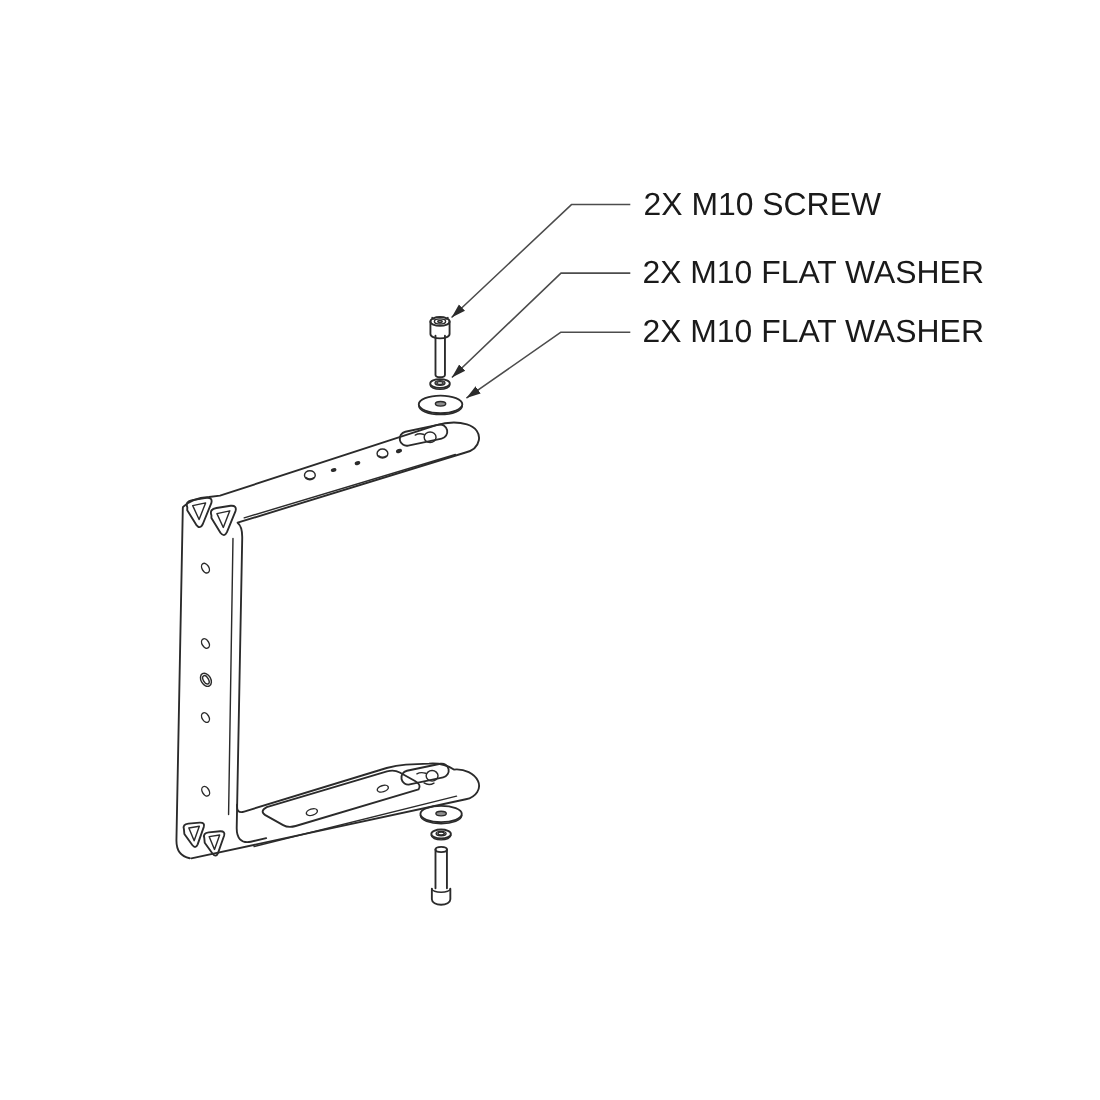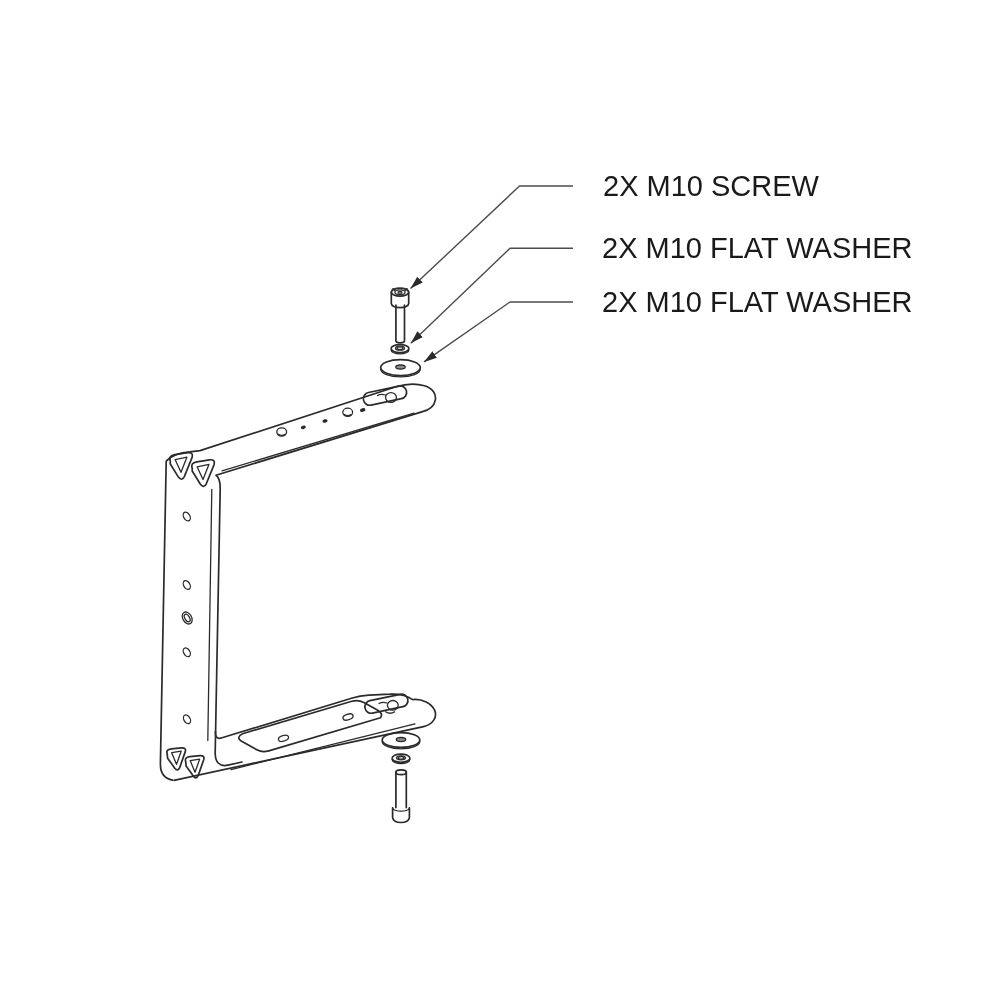--- a/index.html
+++ b/index.html
@@ -20,21 +20,20 @@
   .thin{stroke-width:1.3;}
   .fill-dot{fill:var(--line);stroke:none;}
   .hole-fill{fill:#8d8d8d;stroke:var(--line);stroke-width:1.3;}
   .leader-line{stroke:var(--leader);fill:none;stroke-width:1.4;stroke-linejoin:round;}
   .arrowhead{fill:var(--line);}
   .callout-label{
     position:absolute;
     font-size:29px;line-height:30px;
     color:var(--text);
     white-space:nowrap;
-    margin-left:18px;
   }
   #lbl1{left:585px;top:171px;}
   #lbl2{left:584px;top:233px;}
   #lbl3{left:584px;top:287px;}
 </style>
 </head>
 <body>
 
 <div class="canvas">
 

